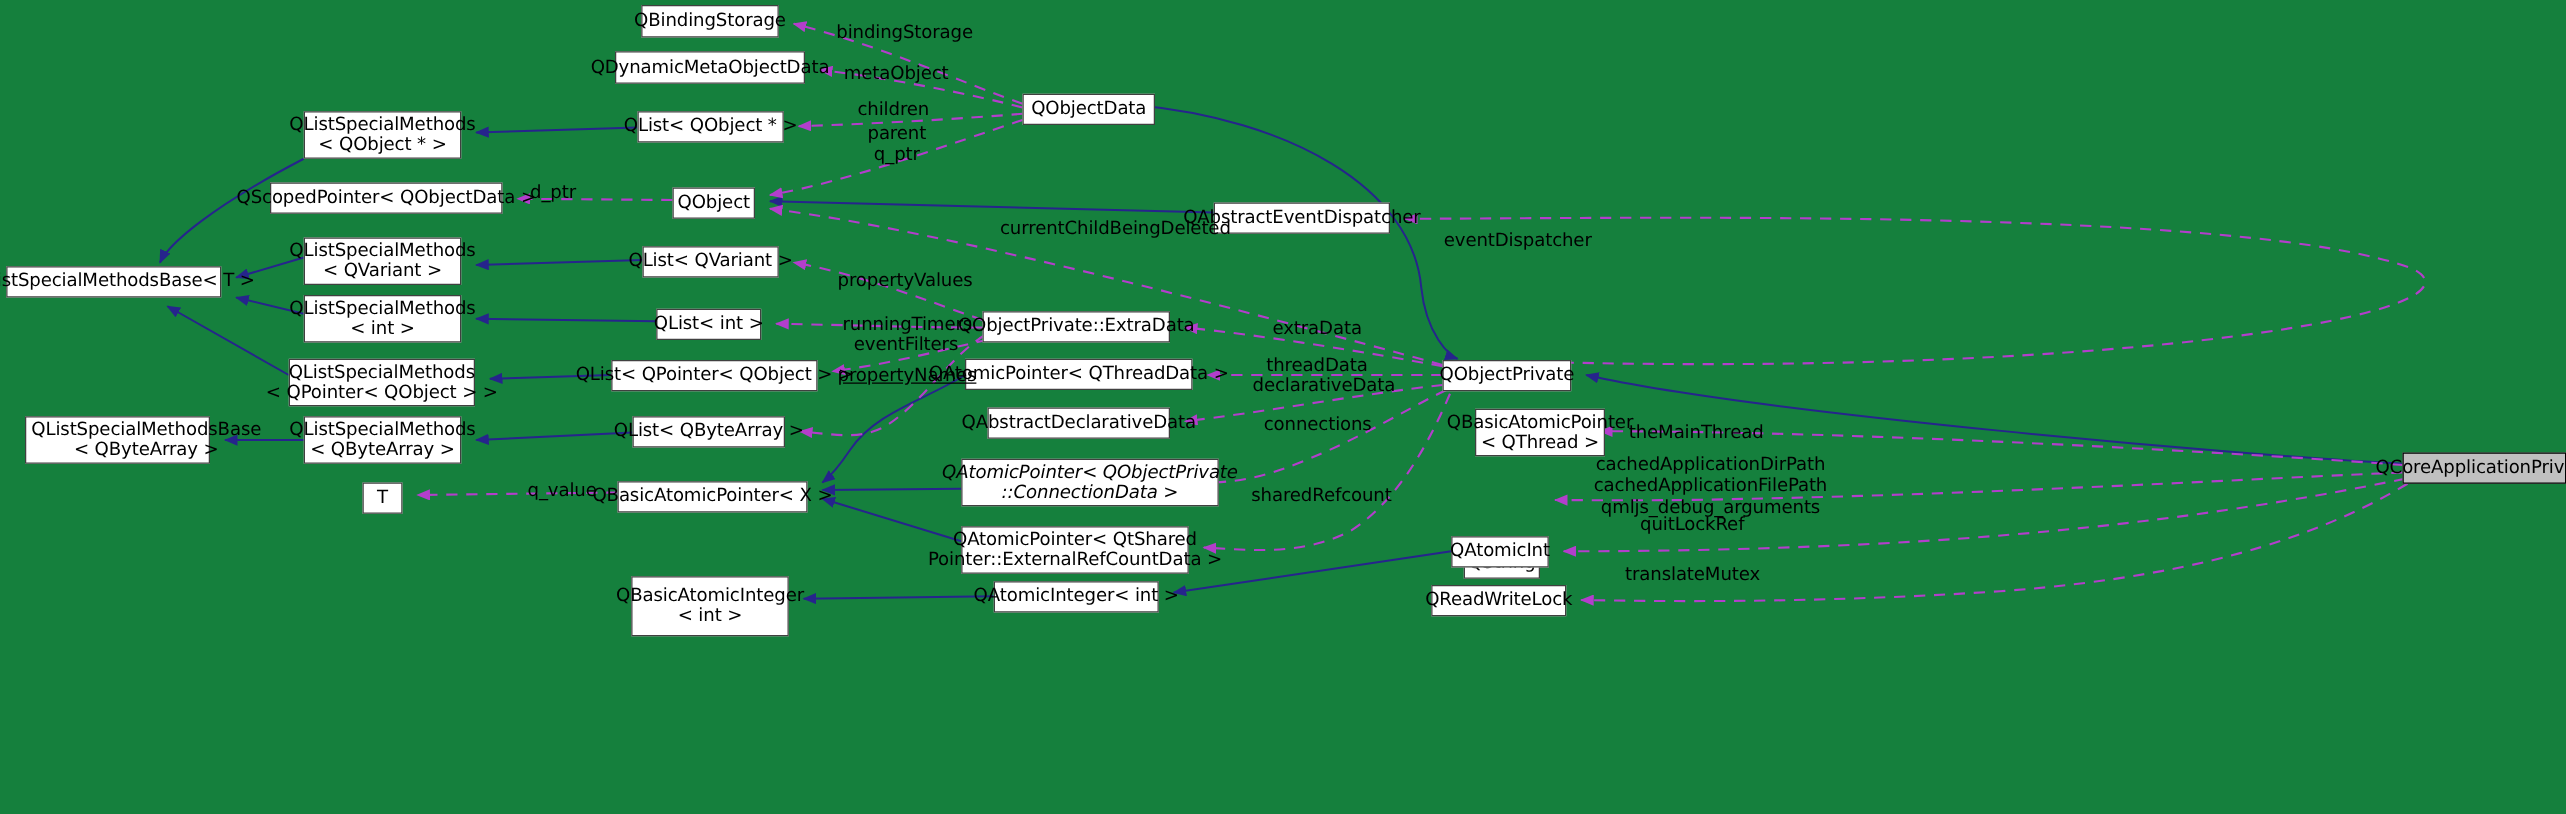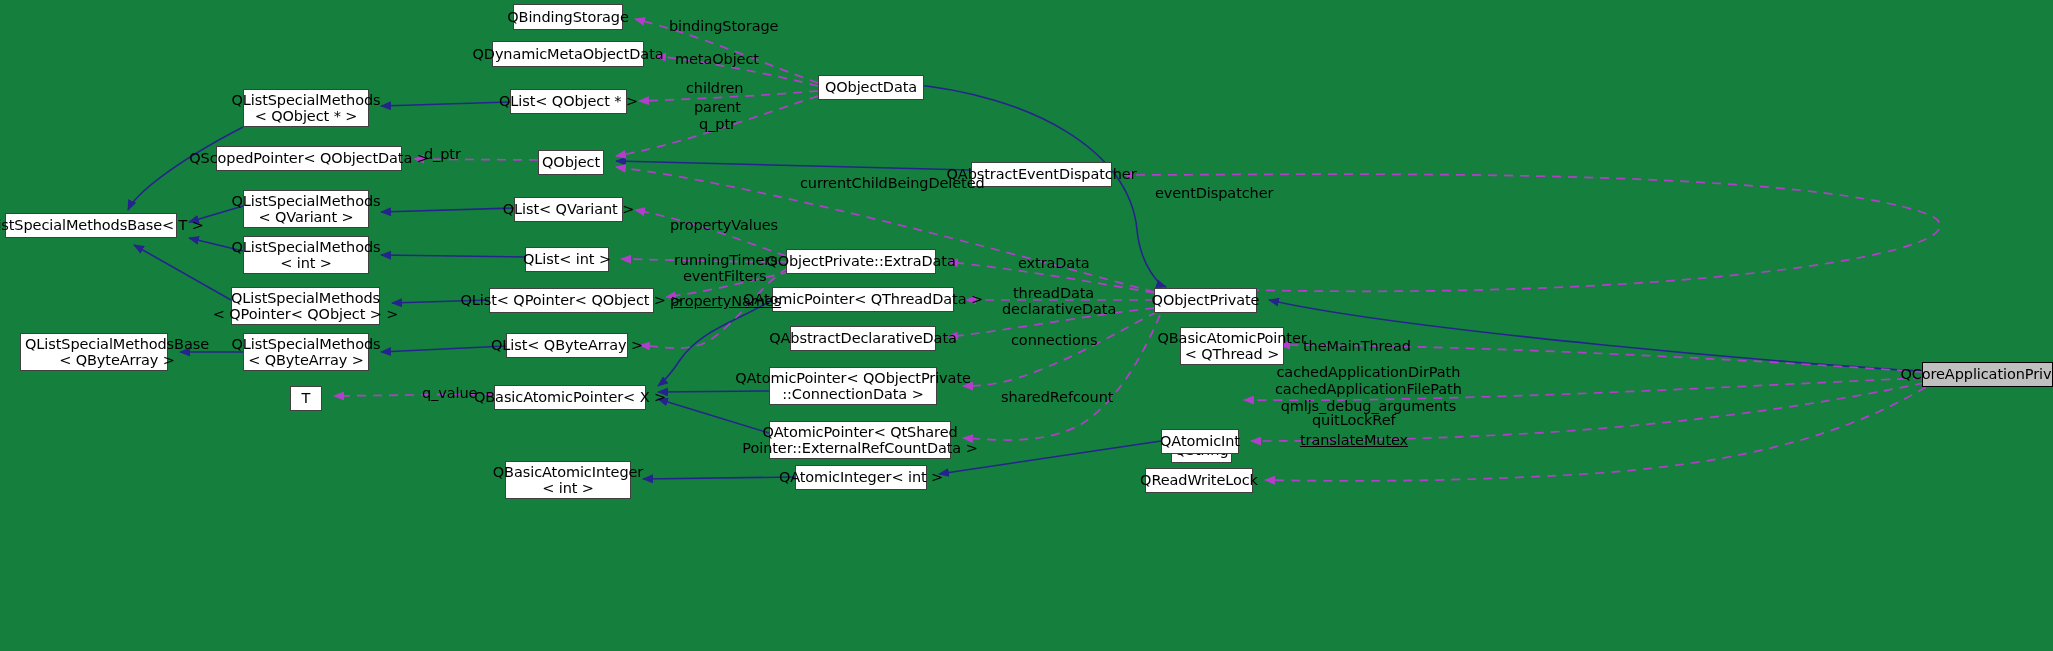--- a/index.html
+++ b/index.html
@@ -179,28 +179,28 @@
 &lt; QByteArray &gt;</div>
       <div class="node" style="left: 243px; top: 333px; width: 126px; height: 38px;">QListSpecialMethods
 &lt; QByteArray &gt;</div>
       <div class="node" style="left: 506px; top: 333px; width: 122px; height: 25px;">QList&lt; QByteArray &gt;</div>
       <div class="node" style="left: 790px; top: 326px; width: 146px; height: 25px;">QAbstractDeclarativeData</div>
       <div class="node" style="left: 1180px; top: 327px; width: 104px; height: 38px;">QBasicAtomicPointer
 &lt; QThread &gt;</div>
       <div class="node highlight" style="left: 1922px; top: 362px; width: 131px; height: 25px;">QCoreApplicationPrivate</div>
       <div class="node" style="left: 290px; top: 386px; width: 32px; height: 25px;">T</div>
       <div class="node" style="left: 494px; top: 385px; width: 152px; height: 25px;">QBasicAtomicPointer&lt; X &gt;</div>
-      <div class="node" style="left: 769px; top: 367px; width: 168px; height: 38px;">QAtomicPointer&lt; QObjectPrivate
+      <div class="node" style="left: 769px; top: 367px; width: 206px; height: 38px; font-style: italic;">QAtomicPointer&lt; QObjectPrivate
 ::ConnectionData &gt;</div>
       <div class="node" style="left: 1171px; top: 390px; width: 61px; height: 25px; margin-top: 48px;">QString</div>
       <div class="node" style="left: 769px; top: 421px; width: 182px; height: 38px;">QAtomicPointer&lt; QtShared
 Pointer::ExternalRefCountData &gt;</div>
       <div class="node" style="left: 1161px; top: 429px; width: 78px; height: 25px;">QAtomicInt</div>
       <div class="node" style="left: 1145px; top: 468px; width: 108px; height: 25px;">QReadWriteLock</div>
-      <div class="node" style="left: 505px; top: 461px; width: 126px; height: 38px;">QBasicAtomicInteger
+      <div class="node" style="left: 505px; top: 461px; width: 126px; height: 48px;">QBasicAtomicInteger
 &lt; int &gt;</div>
       <div class="node" style="left: 795px; top: 465px; width: 132px; height: 25px;">QAtomicInteger&lt; int &gt;</div>
     </div>
 
   <div id="labels-layer">
       <div class="edge-label" style="left: 669px; top: 18px;">bindingStorage</div>
       <div class="edge-label" style="left: 675px; top: 51px;">metaObject</div>
       <div class="edge-label" style="left: 686px; top: 80px;">children</div>
       <div class="edge-label" style="left: 694px; top: 99px;">parent
 q_ptr</div>
@@ -215,16 +215,16 @@
       <div class="edge-label" style="left: 1002px; top: 301px;">declarativeData</div>
       <div class="edge-label" style="left: 670px; top: 293px; text-decoration: underline;">propertyNames</div>
       <div class="edge-label" style="left: 1011px; top: 332px;">connections</div>
       <div class="edge-label" style="left: 1303px; top: 338px;">theMainThread</div>
       <div class="edge-label" style="left: 1275px; top: 364px;">cachedApplicationDirPath
 cachedApplicationFilePath
 qmljs_debug_arguments</div>
       <div class="edge-label" style="left: 1001px; top: 389px;">sharedRefcount</div>
       <div class="edge-label" style="left: 422px; top: 385px;">q_value</div>
       <div class="edge-label" style="left: 1312px; top: 412px; text-align: right;">quitLockRef</div>
-      <div class="edge-label" style="left: 1300px; top: 432px; text-decoration: underline;">translateMutex</div>
+      <div class="edge-label" style="left: 1300px; top: 452px;">translateMutex</div>
     </div>
 
 </div>
 
 </body></html>

